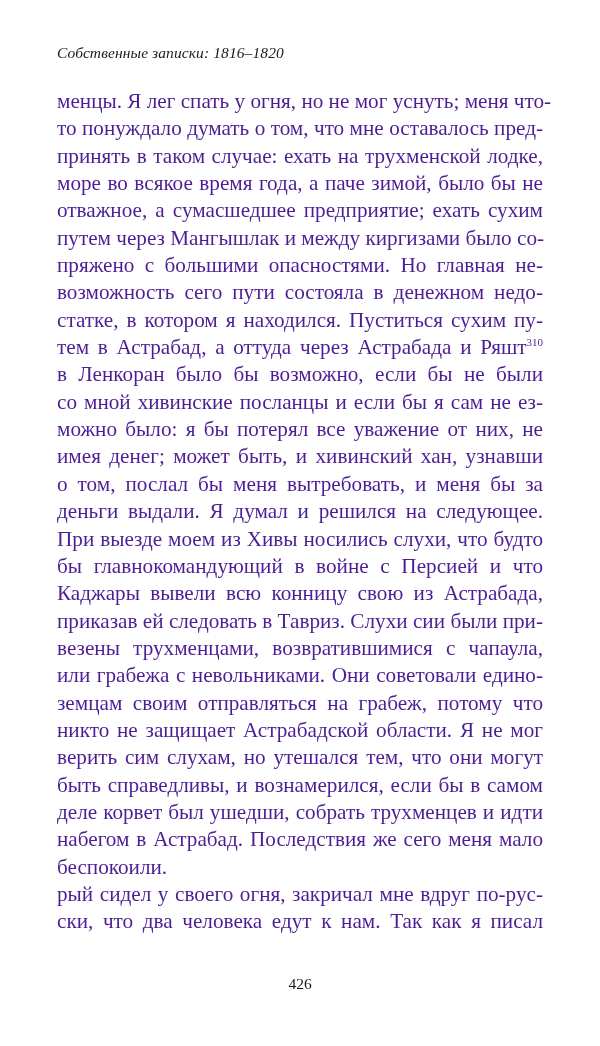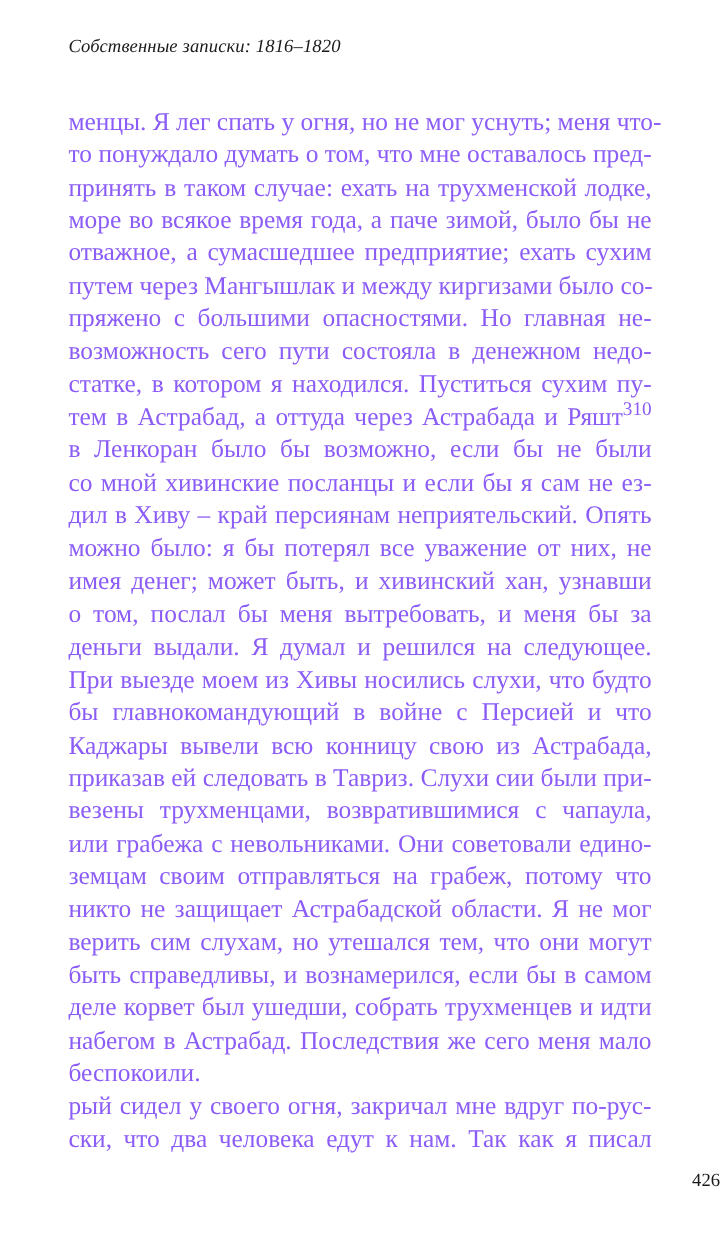--- a/index.html
+++ b/index.html
@@ -10,61 +10,61 @@
   body {
     width: 600px;
     height: 1046px;
     position: relative;
     overflow: hidden;
     color: #1a1a1a;
   }
   .running-head {
     position: absolute;
     left: 57px;
-    top: 30px;
+    top: 44px;
     font-family: "Liberation Serif", "DejaVu Serif", serif;
     font-style: italic;
     font-size: 15.5px;
     letter-spacing: 0.1px;
     color: #1a1a1a;
   }
   .body-text {
     position: absolute;
     left: 57px;
     top: 88px;
     width: 486px;
     font-family: "Liberation Serif", "DejaVu Serif", serif;
     font-size: 21.2px;
     line-height: 27.35px;
-    color: #8b5cf6;
+    color: #4c1d95;
   }
   .line {
     display: block;
     white-space: nowrap;
     text-align: justify;
     text-align-last: justify;
     height: 27.35px;
   }
   .line.last {
     text-align-last: left;
   }
   .line.indent {
     padding-left: 32px;
   }
   sup {
-    font-size: 16px;
+    font-size: 11px;
     vertical-align: 8px;
     line-height: 0;
   }
   .page-number {
     position: absolute;
     left: 0;
     width: 600px;
     top: 975px;
-    text-align: right;
+    text-align: center;
     font-family: "Liberation Serif", "DejaVu Serif", serif;
     font-size: 15.5px;
     color: #1a1a1a;
   }
 </style>
 </head>
 <body>
 
 <div class="running-head">Собственные записки: 1816–1820</div>
 
@@ -74,21 +74,20 @@
   <span class="line">принять в таком случае: ехать на трухменской лодке,</span>
   <span class="line">море во всякое время года, а паче зимой, было бы не</span>
   <span class="line">отважное, а сумасшедшее предприятие; ехать сухим</span>
   <span class="line">путем через Мангышлак и между киргизами было со-</span>
   <span class="line">пряжено с большими опасностями. Но главная не-</span>
   <span class="line">возможность сего пути состояла в денежном недо-</span>
   <span class="line">статке, в котором я находился. Пуститься сухим пу-</span>
   <span class="line"><span>тем в Астрабад, а оттуда через Астрабада и Ряшт</span><sup>310</sup></span>
   <span class="line">в Ленкоран было бы возможно, если бы не были</span>
   <span class="line">со мной хивинские посланцы и если бы я сам не ез-</span>
-  <span class="line">дил в Хиву – край персиянам неприятельский. Опять</span>
   <span class="line">можно было: я бы потерял все уважение от них, не</span>
   <span class="line">имея денег; может быть, и хивинский хан, узнавши</span>
   <span class="line">о том, послал бы меня вытребовать, и меня бы за</span>
   <span class="line">деньги выдали. Я думал и решился на следующее.</span>
   <span class="line">При выезде моем из Хивы носились слухи, что будто</span>
   <span class="line">бы главнокомандующий в войне с Персией и что</span>
   <span class="line">Каджары вывели всю конницу свою из Астрабада,</span>
   <span class="line">приказав ей следовать в Тавриз. Слухи сии были при-</span>
   <span class="line">везены трухменцами, возвратившимися с чапаула,</span>
   <span class="line">или грабежа с невольниками. Они советовали едино-</span>

